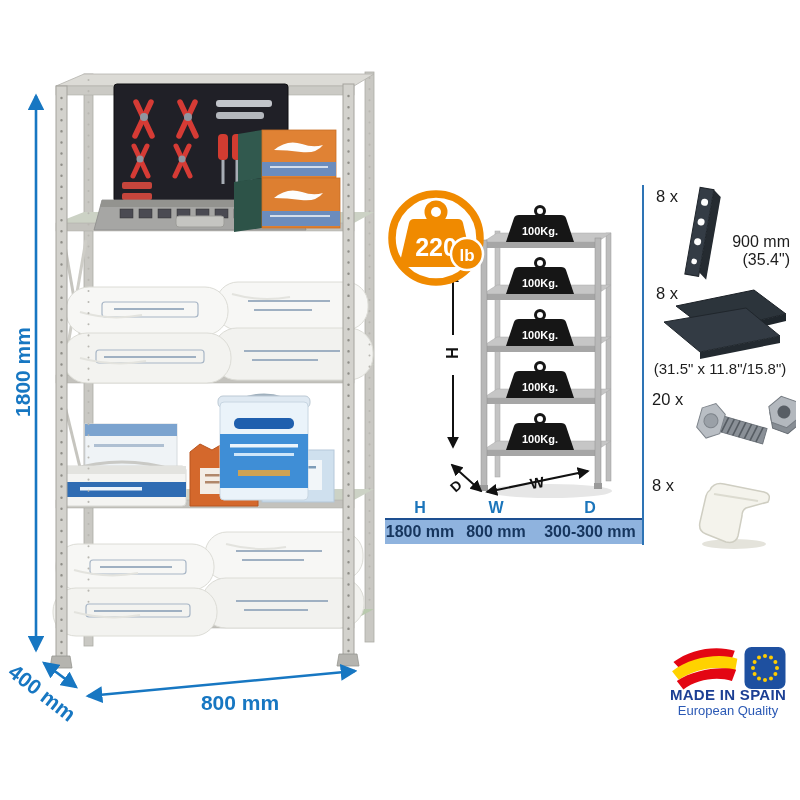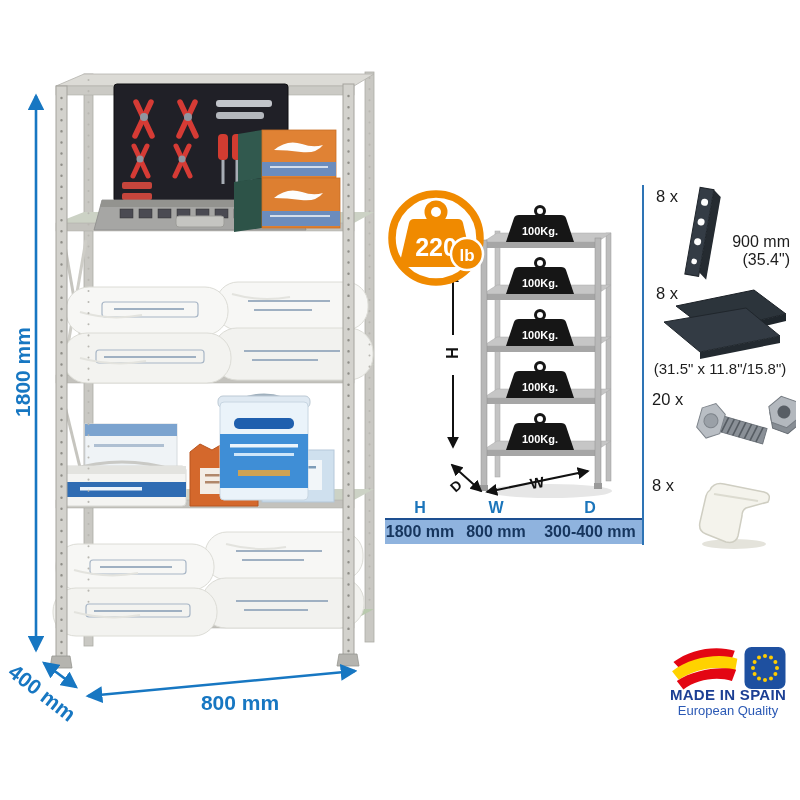--- a/index.html
+++ b/index.html
@@ -274,21 +274,21 @@
 
   <div class="spec">
     <div class="spec-head">
       <span class="c1">H</span>
       <span class="c2">W</span>
       <span class="c3">D</span>
     </div>
     <div class="spec-band">
       <span class="c1">1800 mm</span>
       <span class="c2">800 mm</span>
-      <span class="c3">300-400 mm</span>
+      <span class="c3">300-300 mm</span>
     </div>
   </div>
 
   <div class="vline"></div>
 
   <div class="count" style="left:656px;top:187px;">8 x</div>
   <svg class="abs" style="left:672px;top:184px" width="56" height="100" viewBox="0 0 56 100">
     <g transform="rotate(10 28 50)">
       <polygon points="34,4 42,10 42,94 34,88" fill="#252b31"></polygon>
       <rect x="20" y="4" width="14" height="88" fill="#343c45" stroke="#20262c"></rect>

